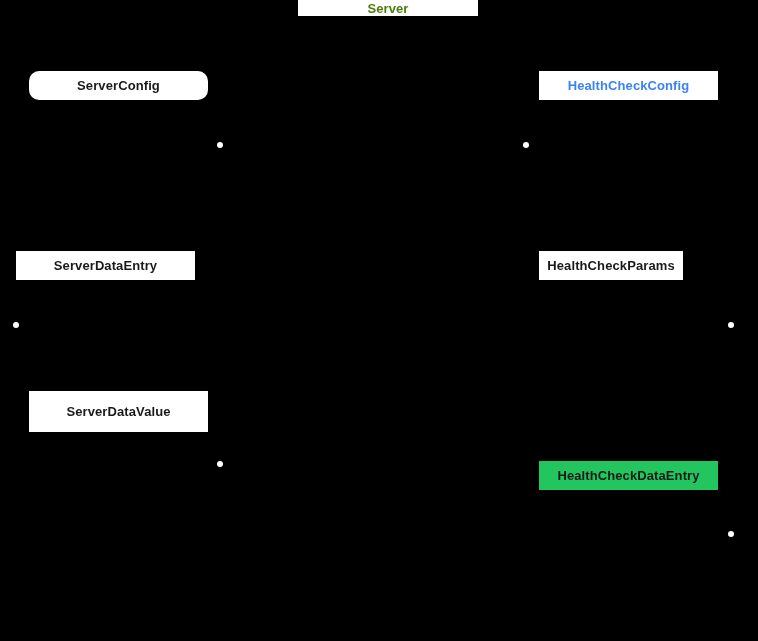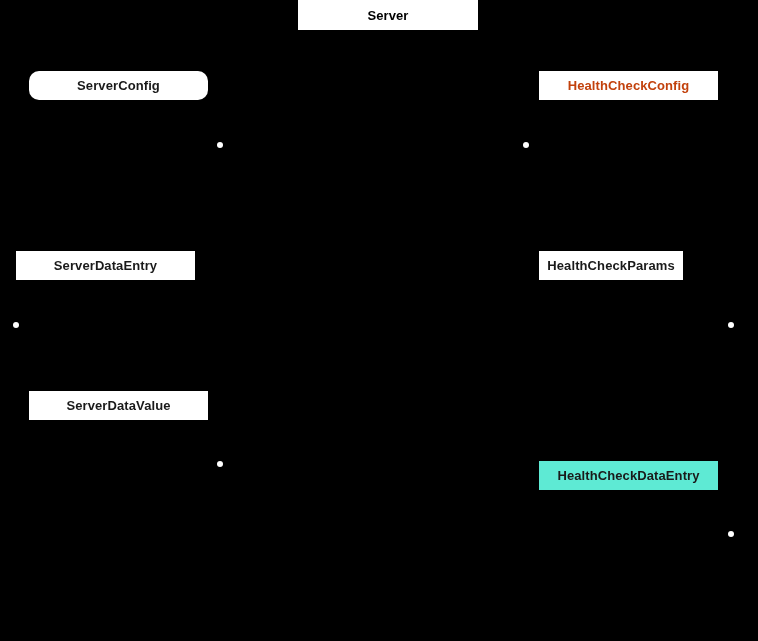--- a/index.html
+++ b/index.html
@@ -42,39 +42,39 @@
     position: absolute;
     background: #ffffff;
     border-radius: 50%;
   }
 </style>
 </head>
 <body>
 
 <div id="diagram-canvas" style="width: 758px; height: 641px; background: rgb(0, 0, 0);">
 
-<div class="node-box" style="left: 298px; top: 0px; width: 180px; height: 30px; background: rgb(255, 255, 255); color: #000000;">
+<div class="node-box" style="left: 298px; top: 0px; width: 180px; height: 16px; background: rgb(255, 255, 255); color: #4d7c0f;">
       <span class="node-label">Server</span>
     </div>
     <div class="node-box" style="left: 29px; top: 71px; width: 179px; height: 29px; background: rgb(255, 255, 255); color: rgb(26, 26, 26); border-radius: 10px;">
       <span class="node-label">ServerConfig</span>
     </div>
-    <div class="node-box" style="left: 539px; top: 71px; width: 179px; height: 29px; background: rgb(255, 255, 255); color: #c2410c;">
+    <div class="node-box" style="left: 539px; top: 71px; width: 179px; height: 29px; background: rgb(255, 255, 255); color: #3b82f6;">
       <span class="node-label">HealthCheckConfig</span>
     </div>
     <div class="node-box" style="left: 16px; top: 251px; width: 179px; height: 29px; background: rgb(255, 255, 255); color: rgb(26, 26, 26);">
       <span class="node-label">ServerDataEntry</span>
     </div>
     <div class="node-box" style="left: 539px; top: 251px; width: 144px; height: 29px; background: rgb(255, 255, 255); color: rgb(26, 26, 26);">
       <span class="node-label">HealthCheckParams</span>
     </div>
-    <div class="node-box" style="left: 29px; top: 391px; width: 179px; height: 29px; background: rgb(255, 255, 255); color: rgb(26, 26, 26); justify-content: center;">
+    <div class="node-box" style="left: 29px; top: 391px; width: 179px; height: 41px; background: rgb(255, 255, 255); color: rgb(26, 26, 26); justify-content: center;">
       <span class="node-label">ServerDataValue</span>
     </div>
-    <div class="node-box" style="left: 539px; top: 461px; width: 179px; height: 29px; background: #5eead4; color: rgb(26, 26, 26);">
+    <div class="node-box" style="left: 539px; top: 461px; width: 179px; height: 29px; background: #22c55e; color: rgb(26, 26, 26);">
       <span class="node-label">HealthCheckDataEntry</span>
     </div>
     <div class="edge-dot" style="left: 217px; top: 142px; width: 6px; height: 6px; background: rgb(255, 255, 255);"></div>
     <div class="edge-dot" style="left: 523px; top: 142px; width: 6px; height: 6px; background: rgb(255, 255, 255);"></div>
     <div class="edge-dot" style="left: 13px; top: 322px; width: 6px; height: 6px; background: rgb(255, 255, 255);"></div>
     <div class="edge-dot" style="left: 728px; top: 322px; width: 6px; height: 6px; background: rgb(255, 255, 255);"></div>
     <div class="edge-dot" style="left: 217px; top: 461px; width: 6px; height: 6px; background: rgb(255, 255, 255);"></div>
     <div class="edge-dot" style="left: 728px; top: 531px; width: 6px; height: 6px; background: rgb(255, 255, 255);"></div>
   </div>
 

